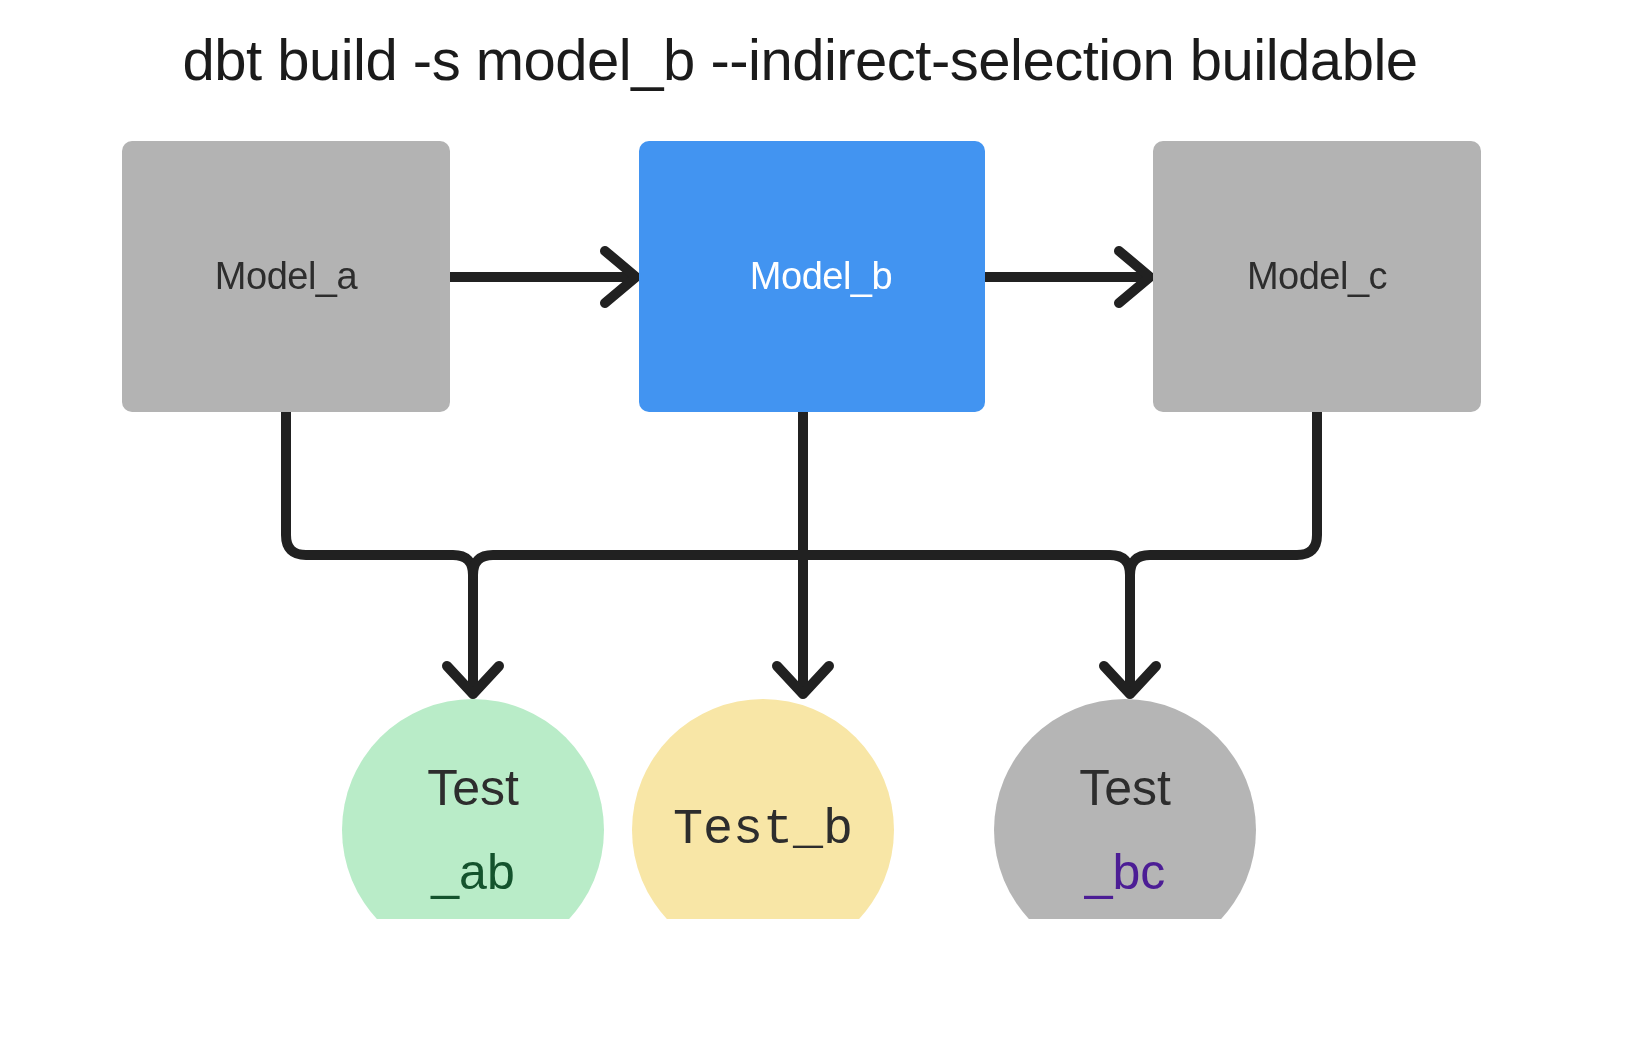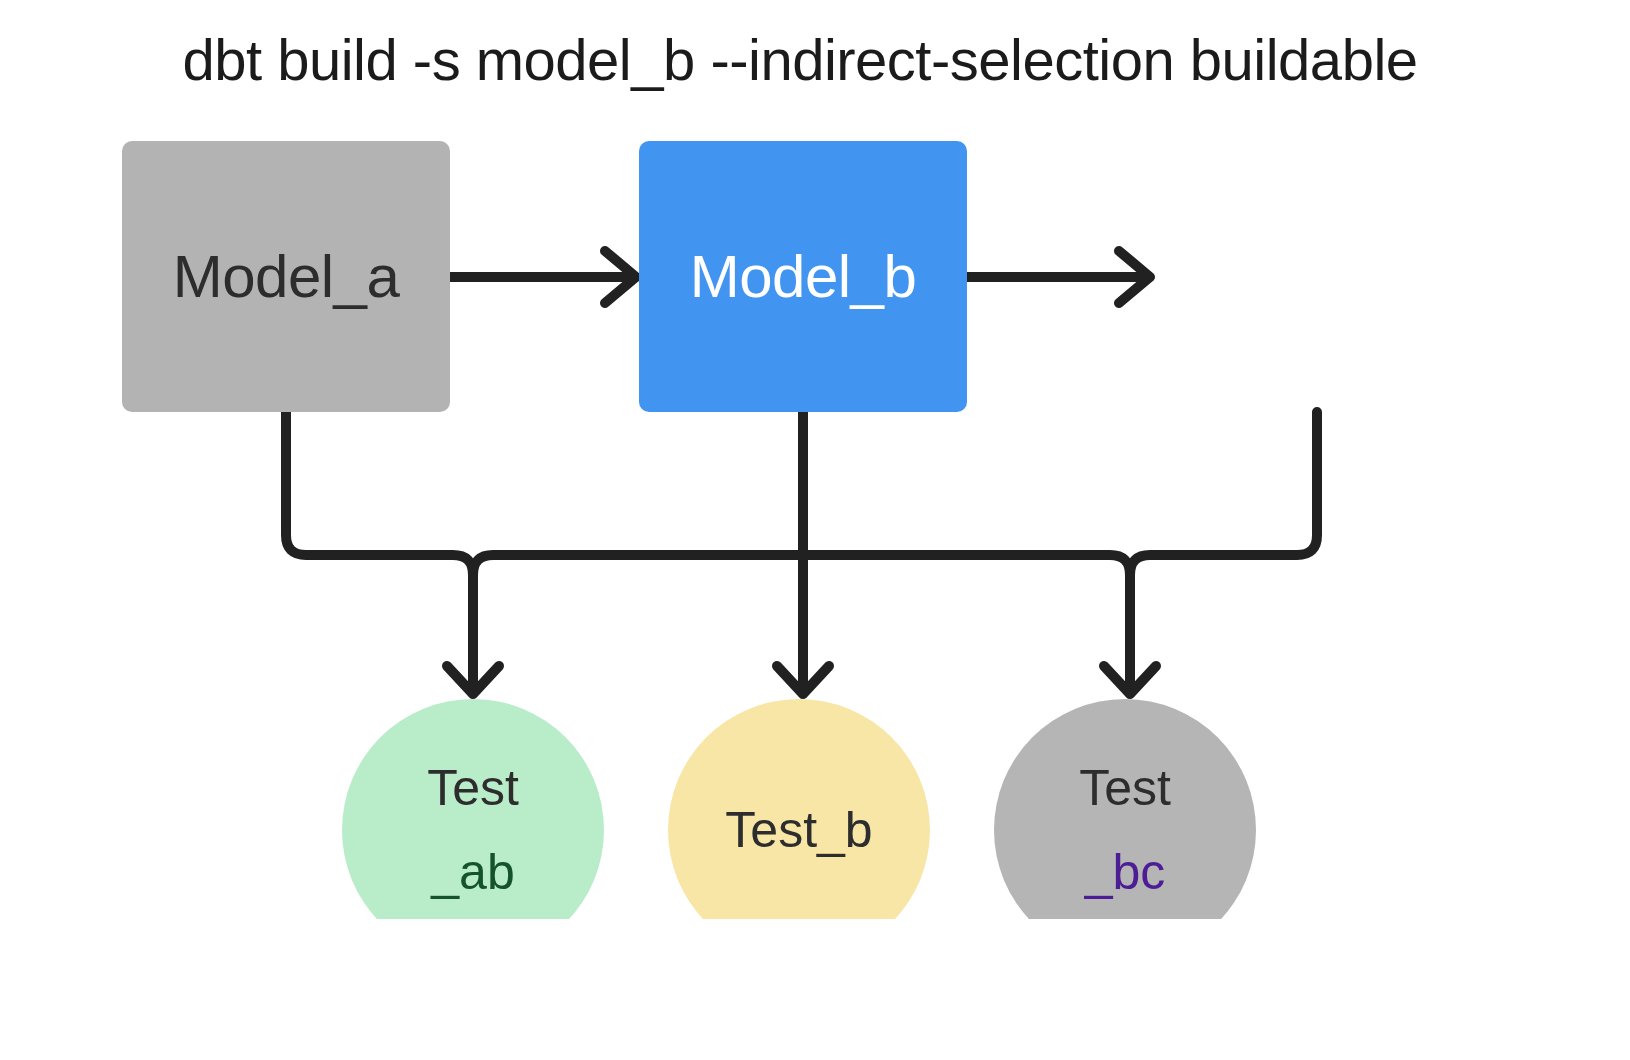--- a/index.html
+++ b/index.html
@@ -44,21 +44,21 @@
     position: absolute;
     top: 141px;
     width: 328px;
     height: 271px;
     border-radius: 10px;
     display: flex;
     align-items: center;
     justify-content: center;
   }
   .model-box .label {
-    font-size: 60px;
+    font-size: 38px;
     font-weight: 500;
     letter-spacing: -0.5px;
     white-space: nowrap;
   }
   #node-model-a { left: 122px; }
   #node-model-b { left: 639px; }
   #node-model-c { left: 1153px; }
   .test-circle {
     position: absolute;
     top: 699px;
@@ -72,21 +72,21 @@
     text-align: center;
   }
   .test-circle .line {
     display: block;
     font-size: 50px;
     font-weight: 500;
     line-height: 84px;
     white-space: nowrap;
   }
   #node-test-ab { left: 342px; }
-  #node-test-b  { left: 668px; }
+  #node-test-b  { left: 632px; font-family: Liberation Mono, monospace; }
   #node-test-bc { left: 994px; }
 </style>
 </head>
 <body>
 
 <div class="canvas">
 
   <div class="diagram-title" style="color: rgb(27, 27, 27);">dbt build -s model_b --indirect-selection buildable</div>
 
   <svg class="edges-layer" viewBox="0 0 1630 1060" xmlns="http://www.w3.org/2000/svg">
@@ -107,24 +107,27 @@
 
     <path class="edge" d="M447,666 L473,694 L499,666" style="stroke: rgb(33, 33, 33);"></path>
     <path class="edge" d="M777,666 L803,694 L829,666" style="stroke: rgb(33, 33, 33);"></path>
     <path class="edge" d="M1104,666 L1130,694 L1156,666" style="stroke: rgb(33, 33, 33);"></path>
   </svg>
 
   <div class="model-box" id="node-model-a" style="background-color: rgb(179, 179, 179);">
     <span class="label" style="color: rgb(45, 45, 45);">Model_a</span>
   </div>
 
-  <div class="model-box" id="node-model-b" style="background-color: rgb(66, 148, 241);">
+  <div class="model-box" id="node-model-b" style="background-color: rgb(66, 148, 241); padding-left: 18px;">
     <span class="label" style="color: rgb(255, 255, 255);">Model_b</span>
   </div>
 
+  <div class="model-box" id="node-model-c" style="background-color: rgb(179, 179, 179);">
+    <span class="label" style="color: rgb(45, 45, 45);">Model_c</span>
+  </div>
 
   <div class="test-circle" id="node-test-ab" style="background-color: rgb(185, 236, 200);">
     <span class="line" style="color: rgb(45, 45, 45);">Test</span>
     <span class="line" style="color: #14532d;">_ab</span>
   </div>
 
   <div class="test-circle" id="node-test-b" style="background-color: rgb(248, 230, 166);">
     <span class="line" style="color: rgb(45, 45, 45);">Test_b</span>
     <span class="line" style="color: rgb(45, 45, 45);"></span>
   </div>

